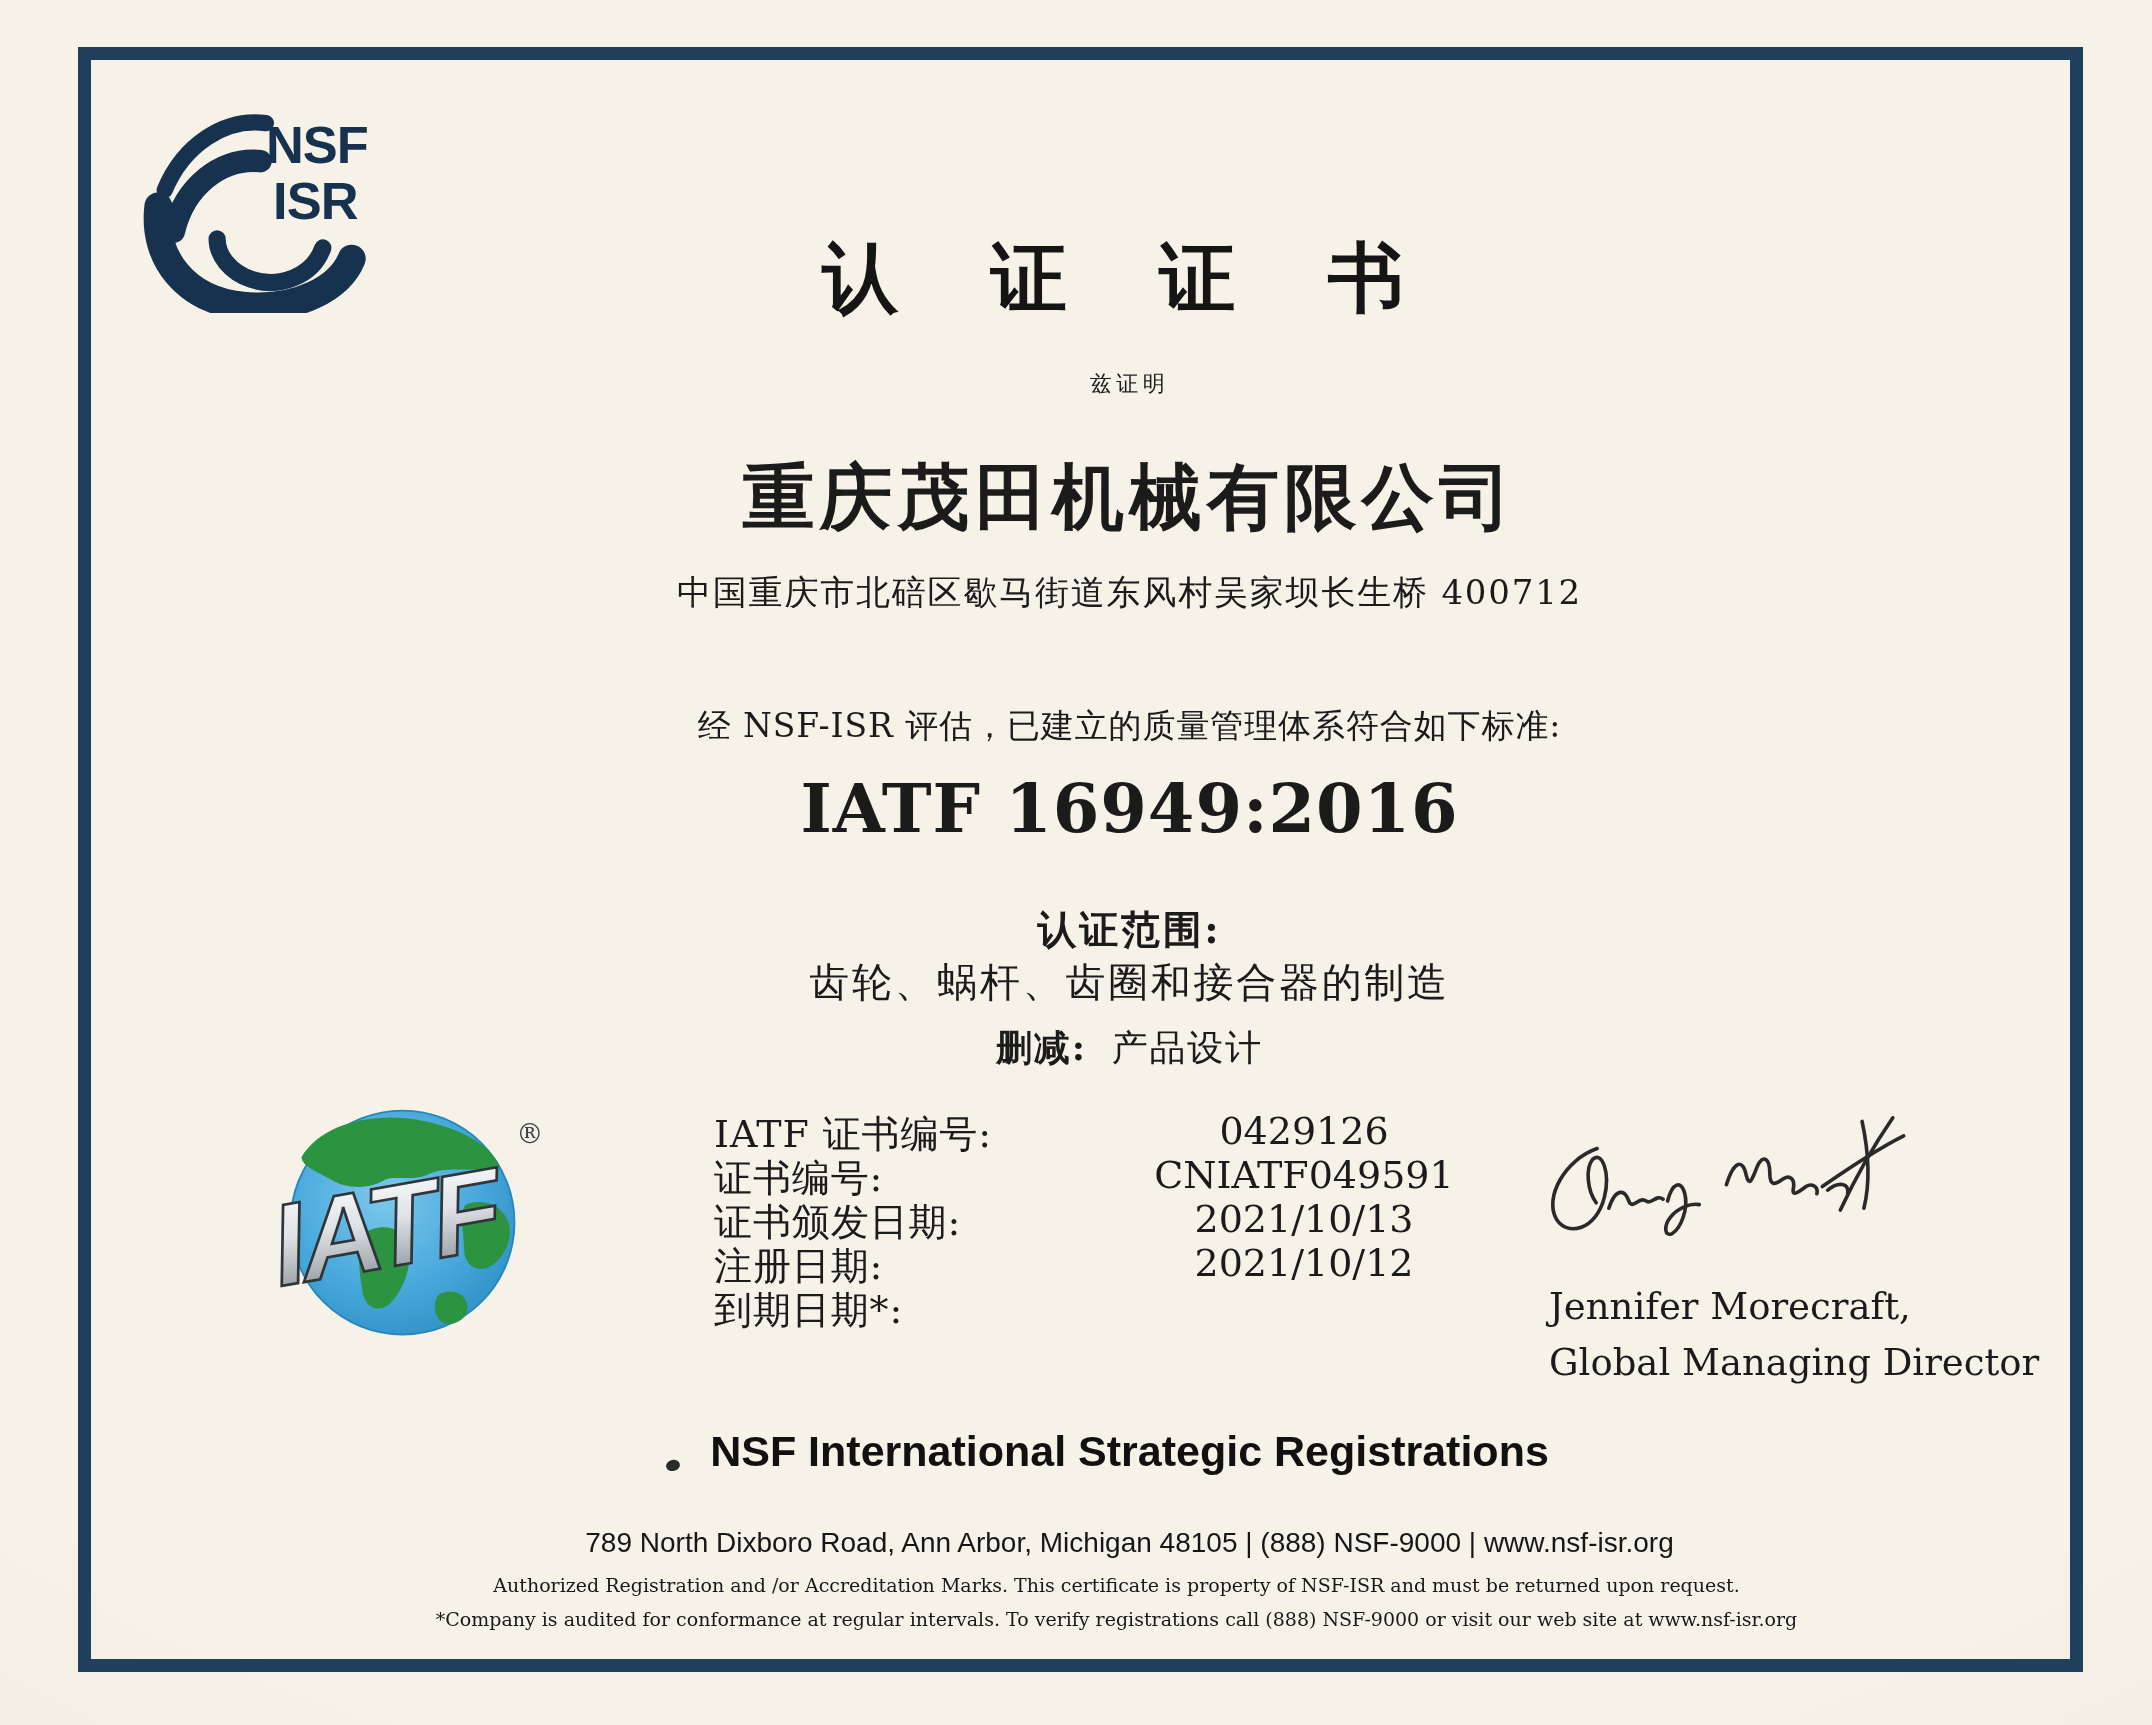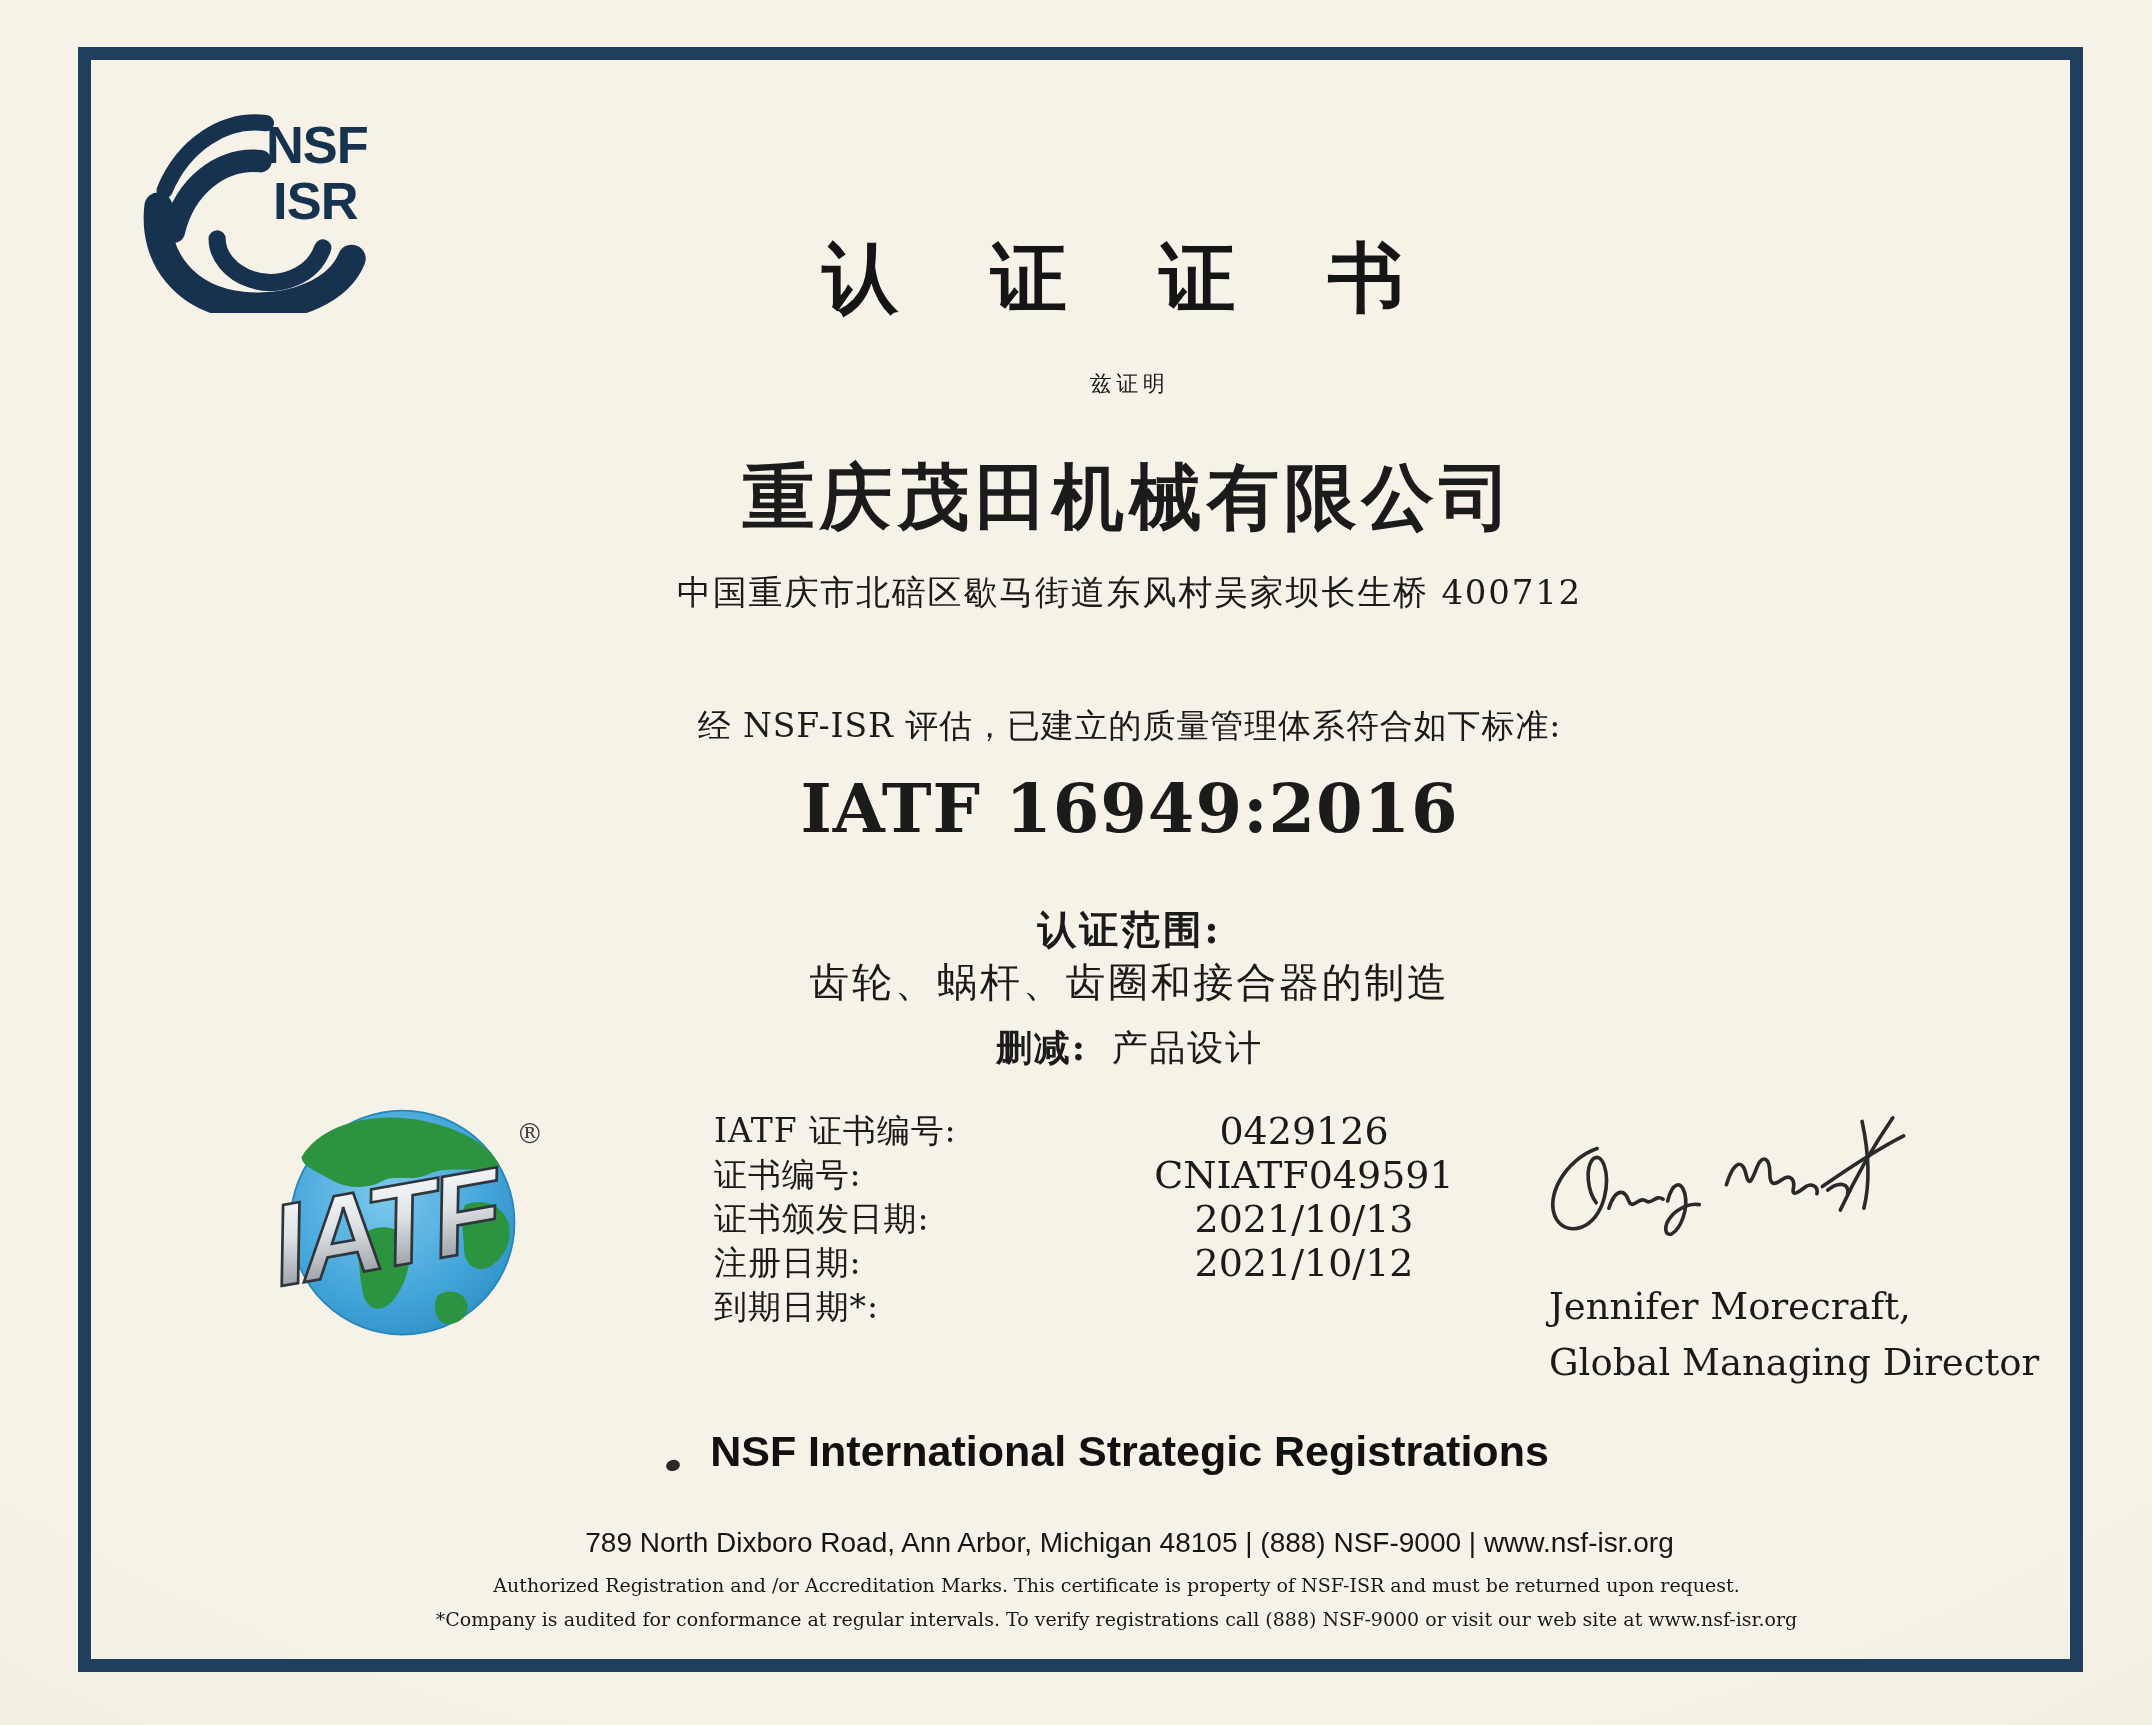--- a/index.html
+++ b/index.html
@@ -27,21 +27,21 @@
   .standard{top:769px;font-size:67px;font-weight:700;letter-spacing:0.9px;}
   .scope-heading{top:903px;font-size:39px;font-weight:700;letter-spacing:2.7px;}
   .scope-text{top:955px;font-size:40px;letter-spacing:2.7px;}
   .exclusion{top:1024px;font-size:36px;letter-spacing:1.8px;}
   .exclusion .lbl{font-weight:700;}
   .exclusion .val{margin-left:25px;}
   .details{
     position:absolute;left:714px;top:1109px;width:798px;
   }
   .detail-row{display:flex;height:44px;align-items:flex-start;}
-  .detail-label{width:382px;font-size:33px;letter-spacing:0.9px;text-align:left;}
+  .detail-label{width:382px;font-size:38px;letter-spacing:0.9px;text-align:left;}
   .detail-value{width:416px;font-size:38px;text-align:center;}
   .signer{
     position:absolute;left:1549px;top:1279px;
     font-size:37px;line-height:56px;text-align:left;white-space:nowrap;
   }
   .footer-org{top:1427px;font-size:43px;font-weight:700;font-family:"Liberation Sans","DejaVu Sans",sans-serif;letter-spacing:0px;color:#111;}
   .footer-contact{top:1527px;font-size:28px;font-family:"Liberation Sans","DejaVu Sans",sans-serif;color:#161616;}
   .fineprint{position:absolute;left:114px;width:2005px;text-align:center;white-space:nowrap;font-size:19px;color:#181818;}
   .fp1{top:1574px;}
   .fp2{top:1608px;}

